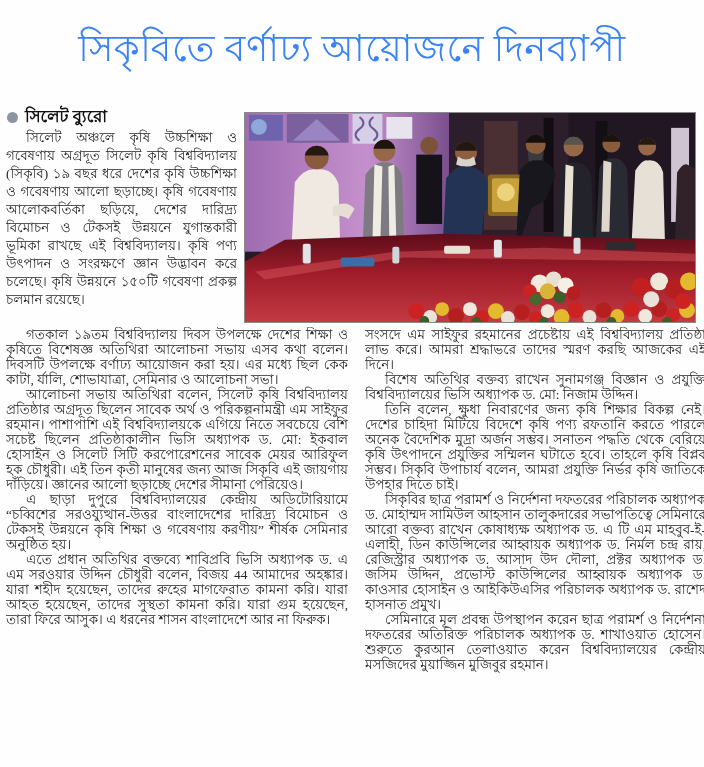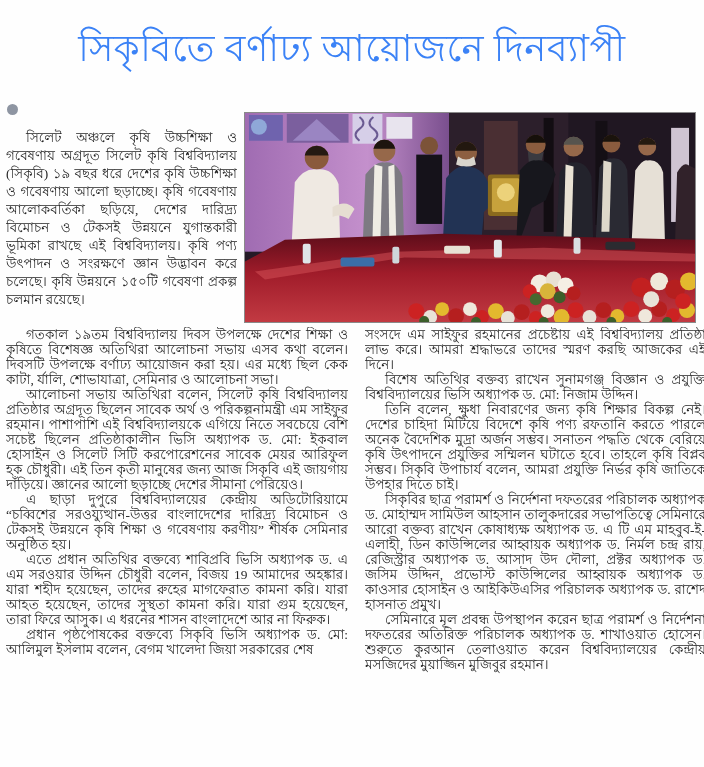--- a/index.html
+++ b/index.html
@@ -86,20 +86,21 @@
 <body>
 
 <div class="clip">
 
   <div class="headline">
     <div>সিকৃবিতে বর্ণাঢ্য আয়োজনে দিনব্যাপী</div>
   </div>
 
   <div class="byline">
     <span class="dot"></span>
+    <span>সিলেট ব্যুরো</span>
   </div>
 
   <div class="photo">
     <svg viewBox="0 0 452 211" preserveAspectRatio="none">
       <defs>
         <linearGradient id="wall" x1="0" y1="0" x2="1" y2="0">
           <stop offset="0" stop-color="#a06cb2"></stop>
           <stop offset="0.6" stop-color="#c490cc"></stop>
           <stop offset="1" stop-color="#7a4f8e"></stop>
         </linearGradient>
@@ -236,22 +237,21 @@
   </div>
 
   <div class="textregion region-intro">
     <p>সিলেট অঞ্চলে কৃষি উচ্চশিক্ষা ও গবেষণায় অগ্রদূত সিলেট কৃষি বিশ্ববিদ্যালয় (সিকৃবি) ১৯ বছর ধরে দেশের কৃষি উচ্চশিক্ষা ও গবেষণায় আলো ছড়াচ্ছে। কৃষি গবেষণায় আলোকবর্তিকা ছড়িয়ে, দেশের দারিদ্র্য বিমোচন ও টেকসই উন্নয়নে যুগান্তকারী ভূমিকা রাখছে এই বিশ্ববিদ্যালয়। কৃষি পণ্য উৎপাদন ও সংরক্ষণে জ্ঞান উদ্ভাবন করে চলেছে। কৃষি উন্নয়নে ১৫০টি গবেষণা প্রকল্প চলমান রয়েছে।</p>
   </div>
 
   <div class="textregion region-left">
     <p>গতকাল ১৯তম বিশ্ববিদ্যালয় দিবস উপলক্ষে দেশের শিক্ষা ও কৃষিতে বিশেষজ্ঞ অতিথিরা আলোচনা সভায় এসব কথা বলেন। দিবসটি উপলক্ষে বর্ণাঢ্য আয়োজন করা হয়। এর মধ্যে ছিল কেক কাটা, র্যালি, শোভাযাত্রা, সেমিনার ও আলোচনা সভা।</p>
     <p>আলোচনা সভায় অতিথিরা বলেন, সিলেট কৃষি বিশ্ববিদ্যালয় প্রতিষ্ঠার অগ্রদূত ছিলেন সাবেক অর্থ ও পরিকল্পনামন্ত্রী এম সাইফুর রহমান। পাশাপাশি এই বিশ্ববিদ্যালয়কে এগিয়ে নিতে সবচেয়ে বেশি সচেষ্ট ছিলেন প্রতিষ্ঠাকালীন ভিসি অধ্যাপক ড. মো: ইকবাল হোসাইন ও সিলেট সিটি করপোরেশনের সাবেক মেয়র আরিফুল হক চৌধুরী। এই তিন কৃতী মানুষের জন্য আজ সিকৃবি এই জায়গায় দাঁড়িয়ে। জ্ঞানের আলো ছড়াচ্ছে দেশের সীমানা পেরিয়েও।</p>
     <p>এ ছাড়া দুপুরে বিশ্ববিদ্যালয়ের কেন্দ্রীয় অডিটোরিয়ামে “চব্বিশের সরওয্যুত্থান-উত্তর বাংলাদেশের দারিদ্র্য বিমোচন ও টেকসই উন্নয়নে কৃষি শিক্ষা ও গবেষণায় করণীয়” শীর্ষক সেমিনার অনুষ্ঠিত হয়।</p>
-    <p>এতে প্রধান অতিথির বক্তব্যে শাবিপ্রবি ভিসি অধ্যাপক ড. এ এম সরওয়ার উদ্দিন চৌধুরী বলেন, বিজয় 19 আমাদের অহঙ্কার। যারা শহীদ হয়েছেন, তাদের রুহের মাগফেরাত কামনা করি। যারা আহত হয়েছেন, তাদের সুস্থতা কামনা করি। যারা গুম হয়েছেন, তারা ফিরে আসুক। এ ধরনের শাসন বাংলাদেশে আর না ফিরুক।</p>
-    <p>প্রধান পৃষ্ঠপোষকের বক্তব্যে সিকৃবি ভিসি অধ্যাপক ড. মো: আলিমুল ইসলাম বলেন, বেগম খালেদা জিয়া সরকারের শেষ</p>
+    <p>এতে প্রধান অতিথির বক্তব্যে শাবিপ্রবি ভিসি অধ্যাপক ড. এ এম সরওয়ার উদ্দিন চৌধুরী বলেন, বিজয় 44 আমাদের অহঙ্কার। যারা শহীদ হয়েছেন, তাদের রুহের মাগফেরাত কামনা করি। যারা আহত হয়েছেন, তাদের সুস্থতা কামনা করি। যারা গুম হয়েছেন, তারা ফিরে আসুক। এ ধরনের শাসন বাংলাদেশে আর না ফিরুক।</p>
   </div>
 
   <div class="textregion region-right">
     <p class="cont">সংসদে এম সাইফুর রহমানের প্রচেষ্টায় এই বিশ্ববিদ্যালয় প্রতিষ্ঠা লাভ করে। আমরা শ্রদ্ধাভরে তাদের স্মরণ করছি আজকের এই দিনে।</p>
     <p>বিশেষ অতিথির বক্তব্য রাখেন সুনামগঞ্জ বিজ্ঞান ও প্রযুক্তি বিশ্ববিদ্যালয়ের ভিসি অধ্যাপক ড. মো: নিজাম উদ্দিন।</p>
     <p>তিনি বলেন, ক্ষুধা নিবারণের জন্য কৃষি শিক্ষার বিকল্প নেই। দেশের চাহিদা মিটিয়ে বিদেশে কৃষি পণ্য রফতানি করতে পারলে অনেক বৈদেশিক মুদ্রা অর্জন সম্ভব। সনাতন পদ্ধতি থেকে বেরিয়ে কৃষি উৎপাদনে প্রযুক্তির সম্মিলন ঘটাতে হবে। তাহলে কৃষি বিপ্লব সম্ভব। সিকৃবি উপাচার্য বলেন, আমরা প্রযুক্তি নির্ভর কৃষি জাতিকে উপহার দিতে চাই।</p>
     <p>সিকৃবির ছাত্র পরামর্শ ও নির্দেশনা দফতরের পরিচালক অধ্যাপক ড. মোহাম্মদ সামিউল আহসান তালুকদারের সভাপতিত্বে সেমিনারে আরো বক্তব্য রাখেন কোষাধ্যক্ষ অধ্যাপক ড. এ টি এম মাহবুব-ই-এলাহী, ডিন কাউন্সিলের আহ্বায়ক অধ্যাপক ড. নির্মল চন্দ্র রায়, রেজিস্ট্রার অধ্যাপক ড. আসাদ উদ দৌলা, প্রক্টর অধ্যাপক ড. জসিম উদ্দিন, প্রভোস্ট কাউন্সিলের আহ্বায়ক অধ্যাপক ড. কাওসার হোসাইন ও আইকিউএসির পরিচালক অধ্যাপক ড. রাশেদ হাসনাত প্রমুখ।</p>
     <p>সেমিনারে মূল প্রবন্ধ উপস্থাপন করেন ছাত্র পরামর্শ ও নির্দেশনা দফতরের অতিরিক্ত পরিচালক অধ্যাপক ড. শাখাওয়াত হোসেন। শুরুতে কুরআন তেলাওয়াত করেন বিশ্ববিদ্যালয়ের কেন্দ্রীয় মসজিদের মুয়াজ্জিন মুজিবুর রহমান।</p>
   </div>
 

